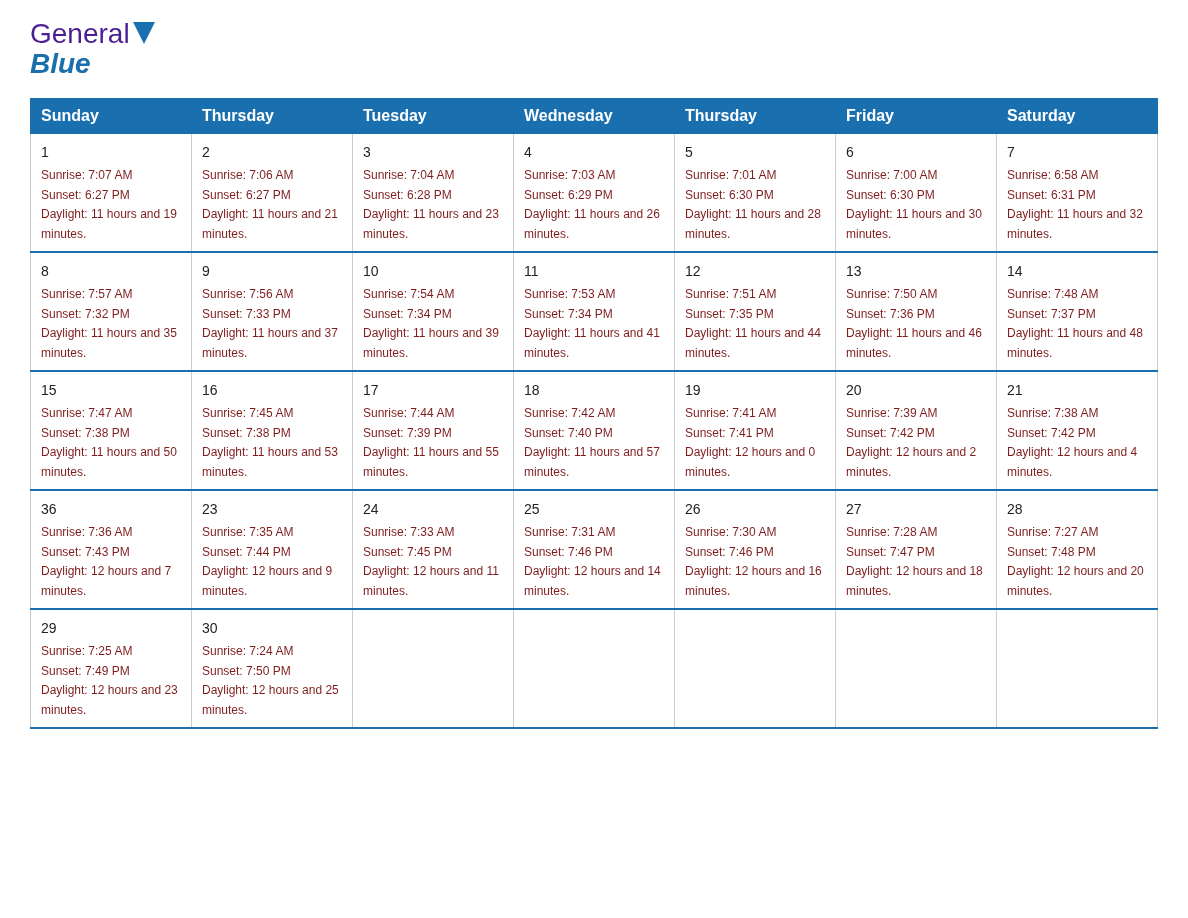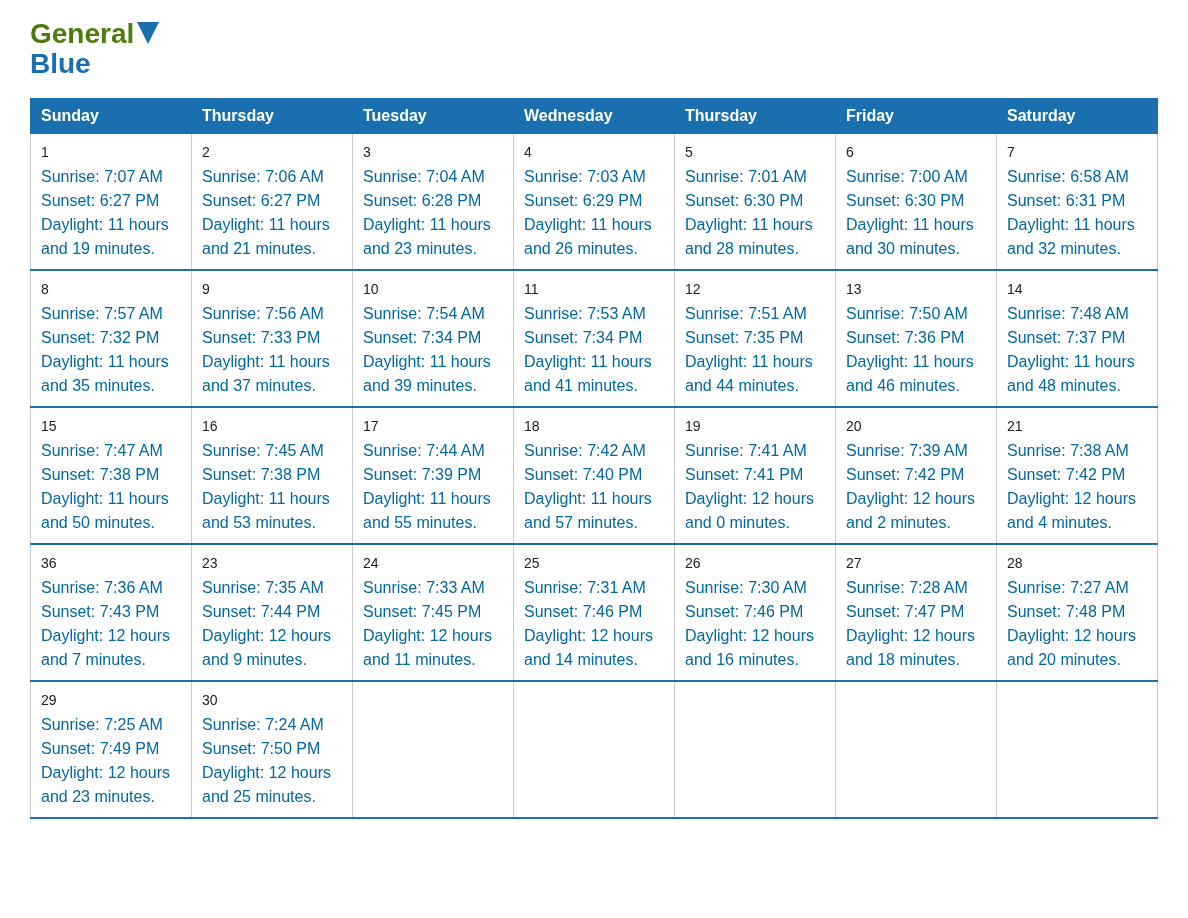--- a/index.html
+++ b/index.html
@@ -17,27 +17,28 @@
       align-items: flex-start;
       margin-bottom: 18px;
     }
     .logo {
       display: flex;
       flex-direction: column;
       align-items: flex-start;
     }
     .logo-text {
       font-size: 28px;
-      font-weight: bold;
-      color: #4d7c0f;
+      font-weight: normal;
+      color: #4c1d95;
       line-height: 1;
     }
     .logo-blue-row {
       display: flex;
       align-items: flex-end;
+      font-style: italic;
     }
     .logo-blue-label {
       font-size: 28px;
       font-weight: bold;
       color: #1a6faf;
     }
     .title-section {
       text-align: right;
     }
     .month-title {
@@ -78,22 +79,22 @@
       border-bottom: 2px solid #1a6faf;
     }
     .day-num {
       font-size: 14px;
       font-weight: normal;
       color: #222;
       display: block;
       margin-bottom: 2px;
     }
     .day-info {
-      color: #0369a1;
-      font-size: 16px;
+      color: #7f1d1d;
+      font-size: 12px;
     }
     td.empty {
       background: #fff;
     }
   </style>
 </head>
 <body>
 
 <div class="header">
   <div class="logo">

